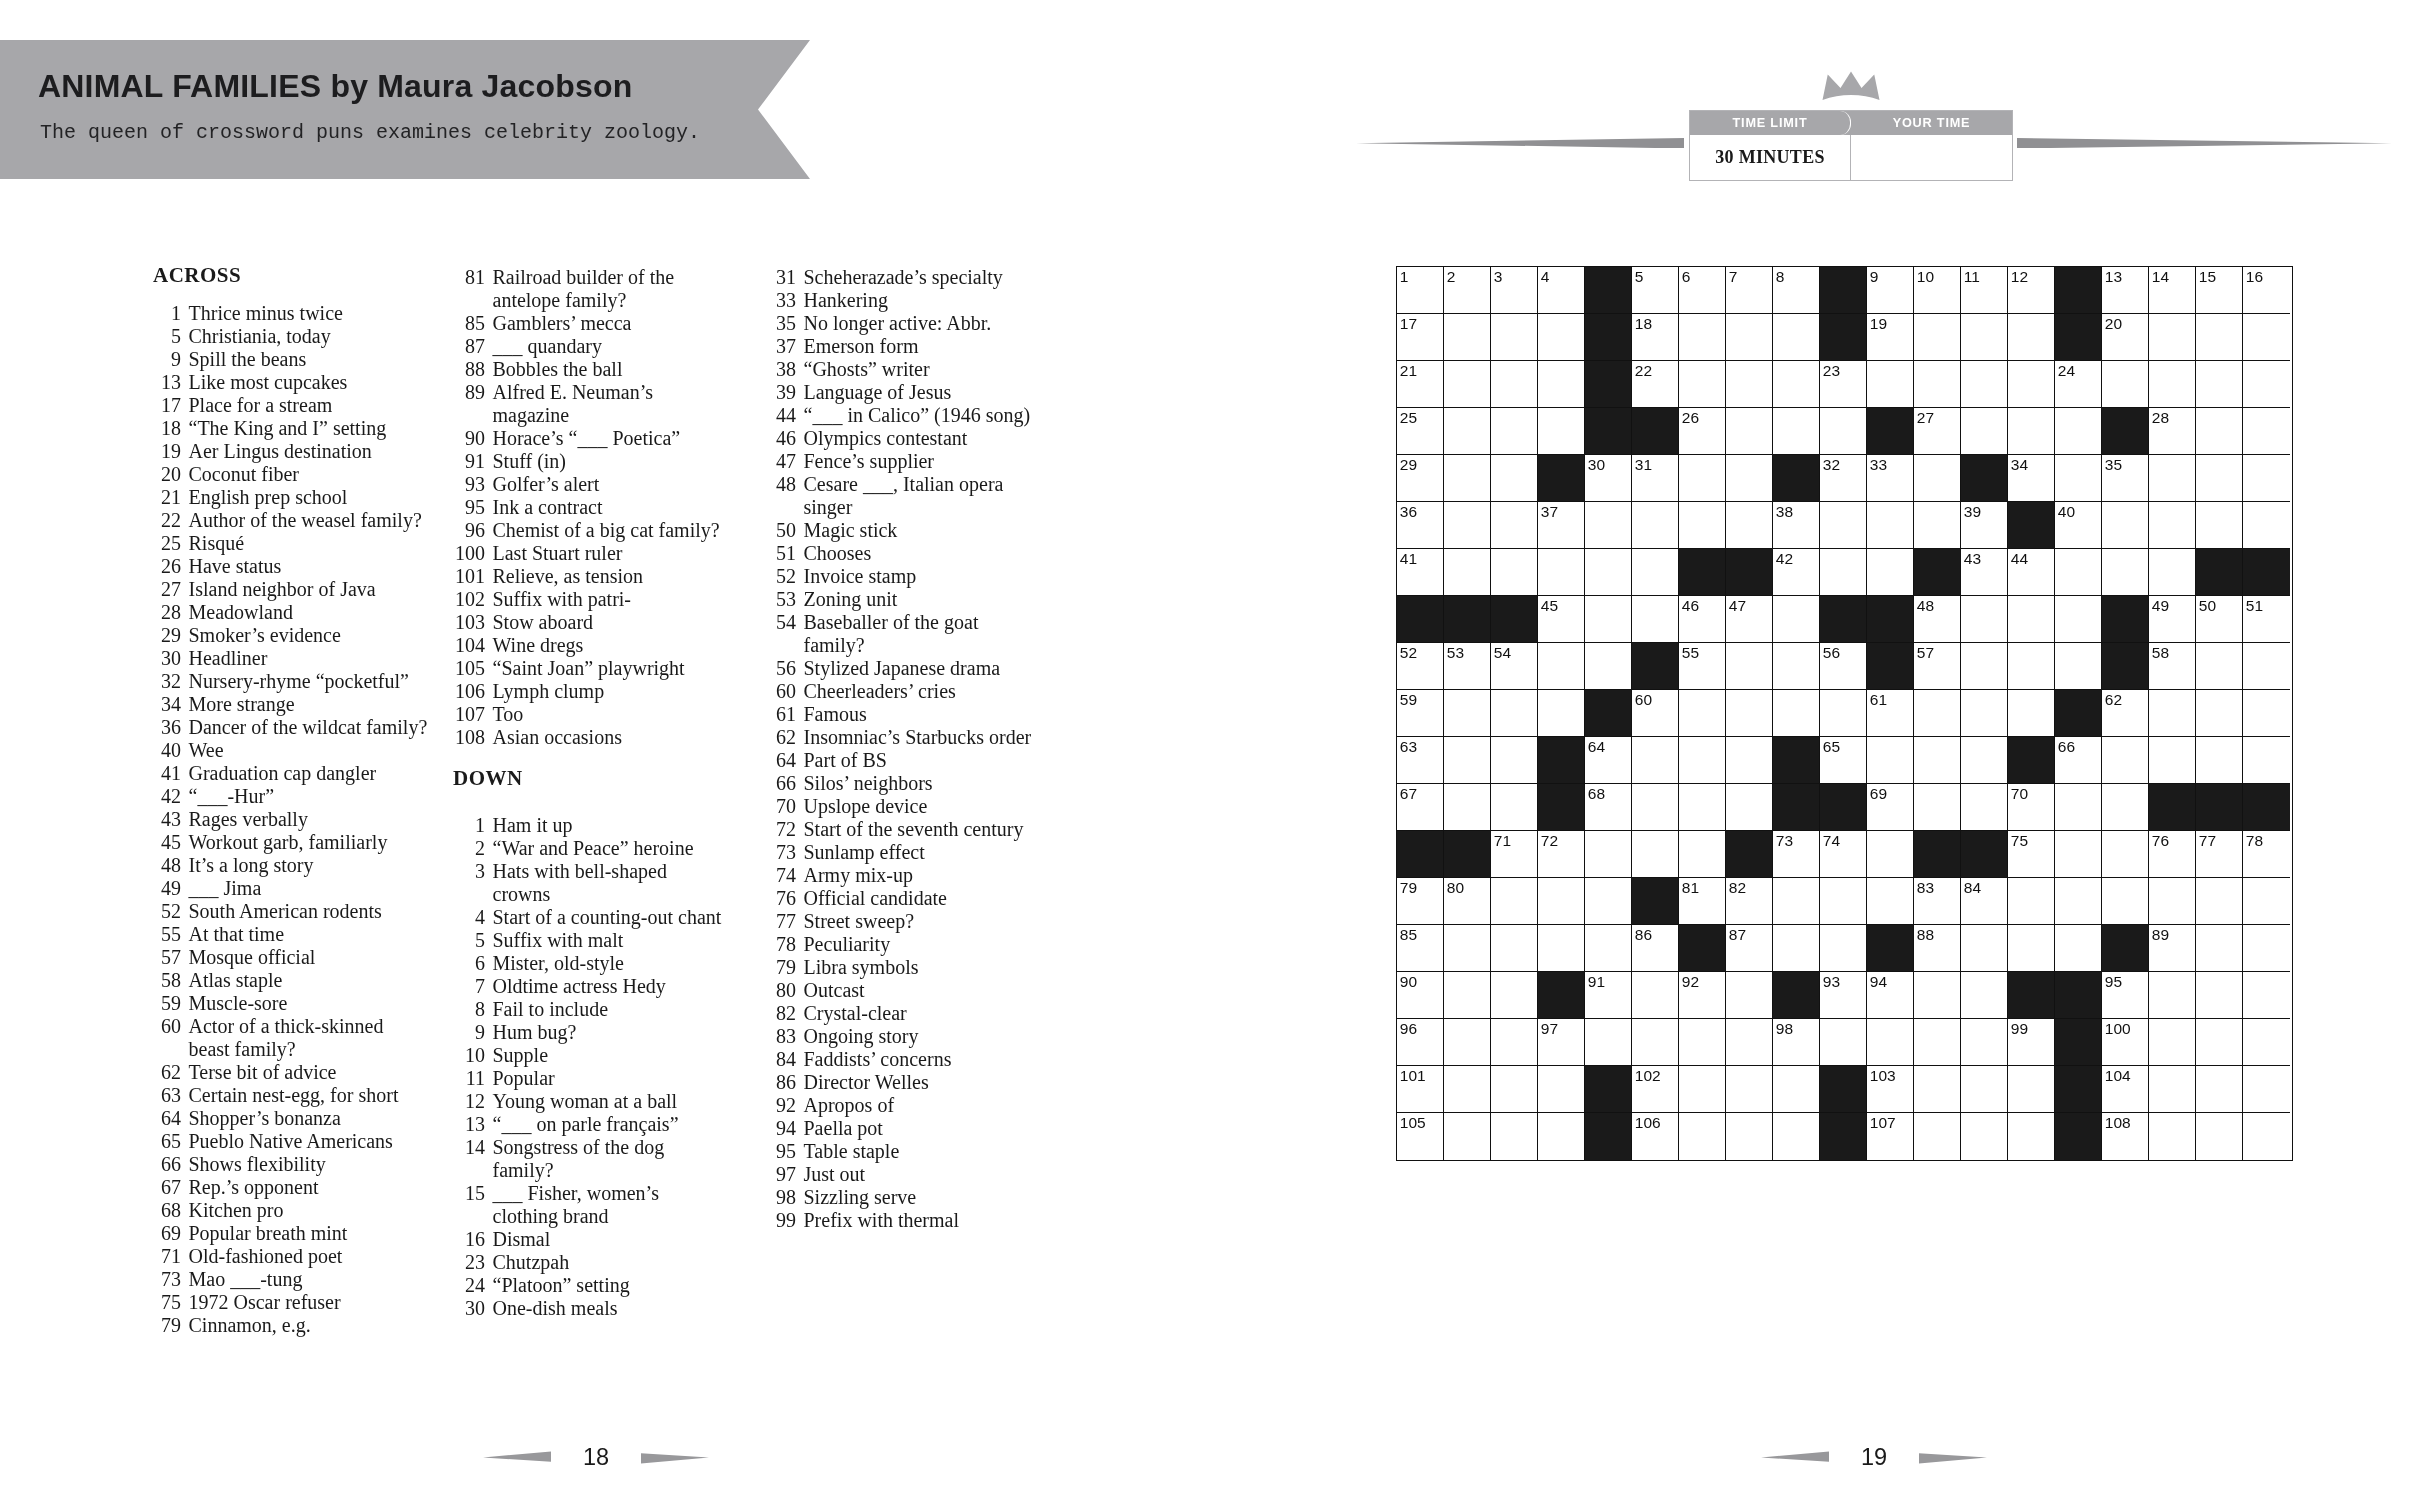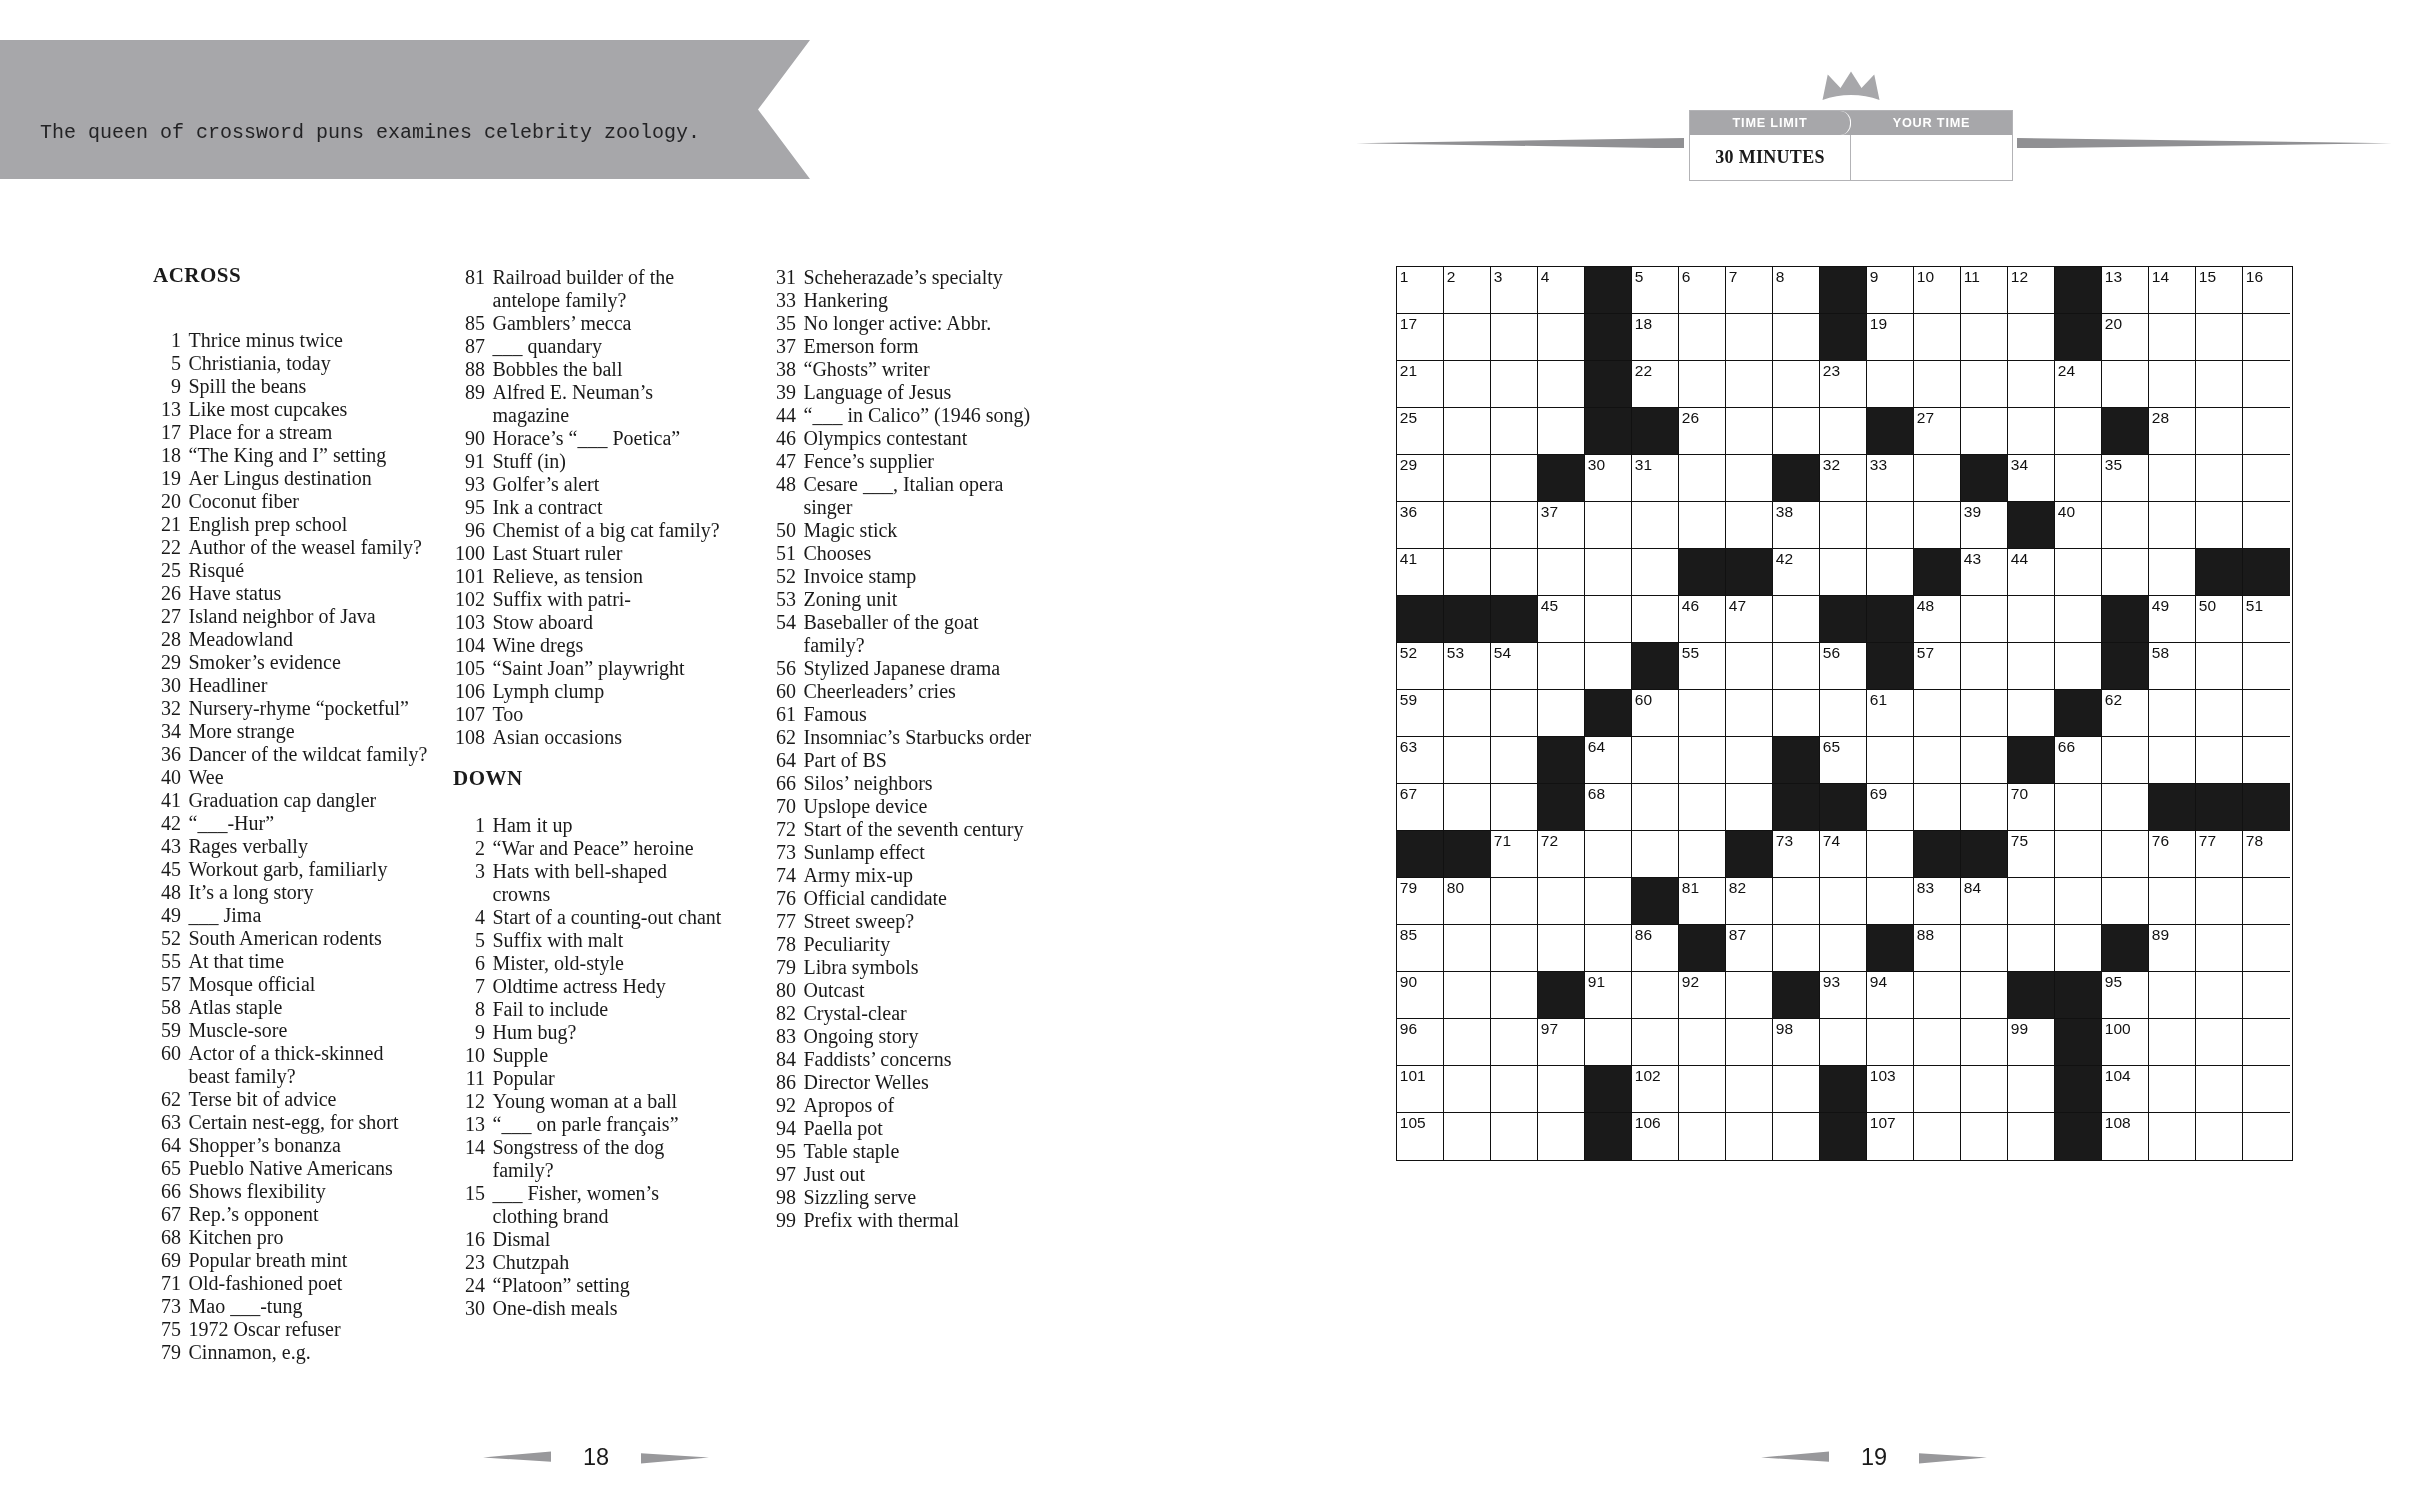--- a/index.html
+++ b/index.html
@@ -28,21 +28,21 @@
   .timer-body .td{width:50%;display:flex;align-items:center;justify-content:center;
           font-family:Liberation Serif, serif;font-weight:bold;font-size:18px;letter-spacing:0.3px;}
   .timer-body .td:first-child{border-right:0.9px solid #b3b3b6;box-sizing:border-box;}
 
   
   .cluecol{position:absolute;font-size:20px;line-height:23px;}
   #col1{left:153px;top:264px;}
   #col2{left:453px;top:266px;}
   #col3{left:763px;top:266px;}
   .clue-header{font-weight:bold;font-size:21px;letter-spacing:0.5px;line-height:23.5px;}
-  #col1 .clue-header{margin-bottom:41px;}
+  #col1 .clue-header{margin-bottom:14px;}
   .down-header{margin-top:18px;margin-bottom:23.5px;}
   .clue{display:flex;}
   .clue .n{flex:none;text-align:right;}
   #col1 .clue .n{width:28px;}
   #col2 .clue .n{width:32px;}
   #col3 .clue .n{width:33px;}
   .clue .t{margin-left:7.5px;white-space:pre;}
 
   
   #grid{position:absolute;left:1396px;top:266px;display:grid;
@@ -60,20 +60,21 @@
   .footer.left{left:483px;}
   .footer.right{left:1761px;}
   .f-arrow{width:68px;height:12.2px;background:#98989b;}
   .f-arrow.prev{clip-path:polygon(0 50%,100% 0,100% 85%);}
   .f-arrow.next{clip-path:polygon(0 15%,100% 50%,0 100%);}
 </style>
 </head>
 <body>
 
 <div class="banner">
+  <div class="banner-title">ANIMAL FAMILIES by Maura Jacobson</div>
   <div class="banner-sub">The queen of crossword puns examines celebrity zoology.</div>
 </div>
 
 <svg class="crown" viewBox="0 0 40 20" preserveAspectRatio="none">
   <path d="M1 20 L4.5 3 L13 12 L20 1 L27 12 L35.5 3 L39 20 C27 15.5 13 15.5 1 20 Z" fill="#a7a7aa"></path>
 </svg>
 <div class="spear left"></div>
 <div class="spear right"></div>
 
 <div class="timer">

